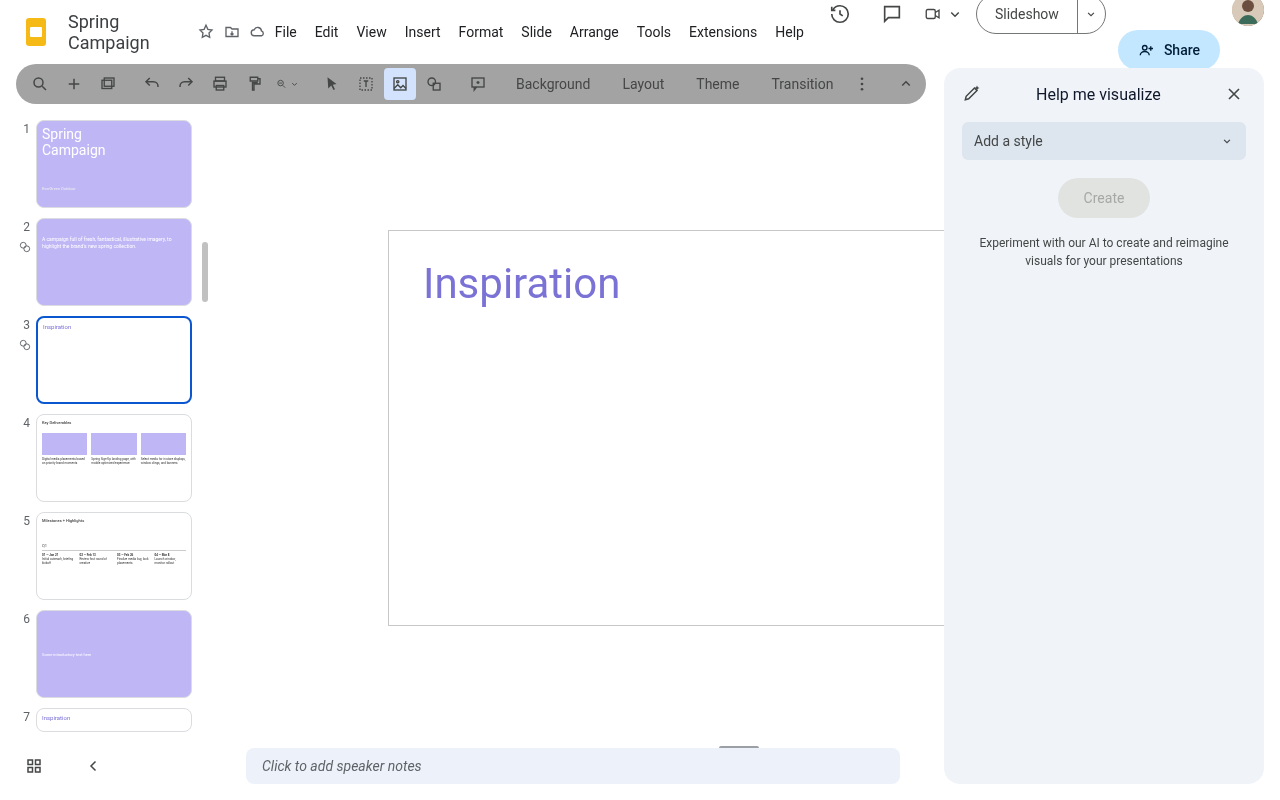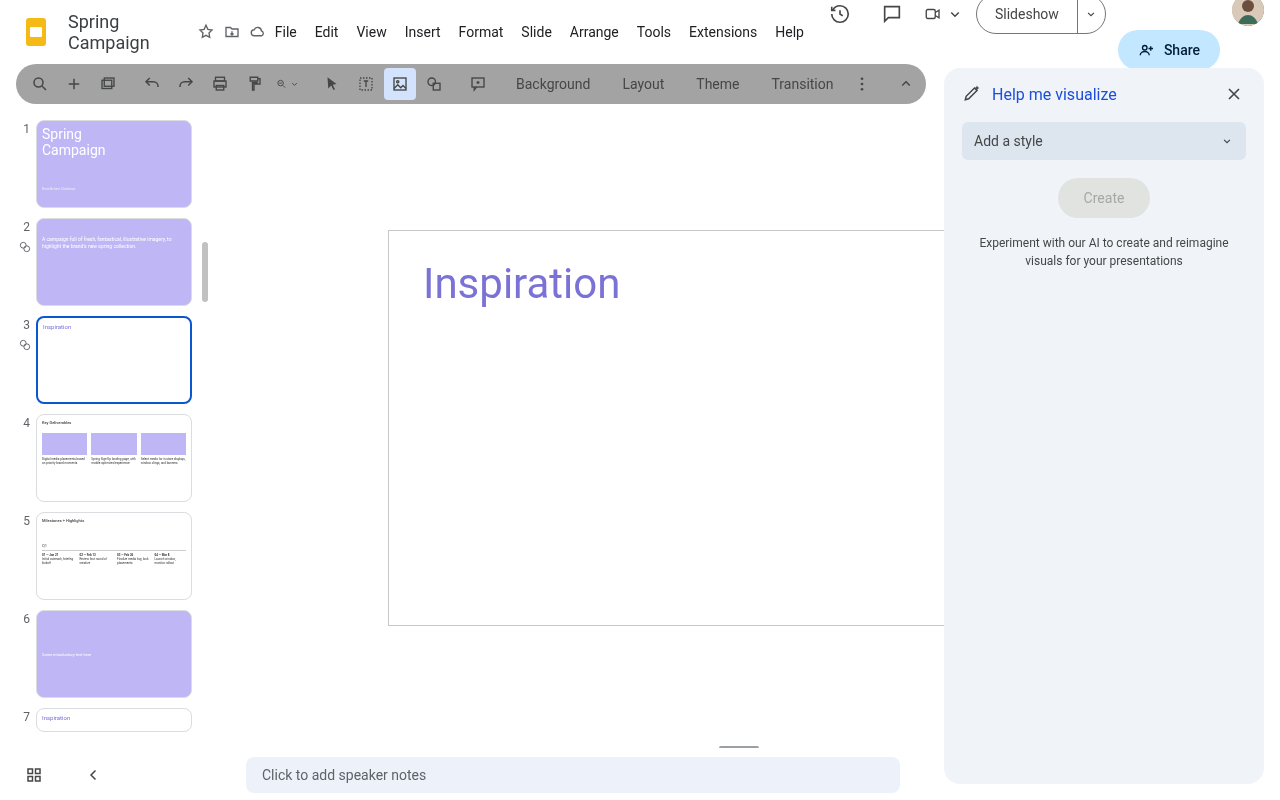--- a/index.html
+++ b/index.html
@@ -120,21 +120,21 @@
     right: 16px;
     top: 68px;
     width: 320px;
     height: 716px;
     background: #f0f4f9;
     border-radius: 16px;
     padding: 14px 18px;
   }
   .sp-header { display: flex; align-items: center; gap: 10px; margin-bottom: 16px; }
   .sp-header svg { width: 20px; height: 20px; }
-  .sp-title { font-size: 16px; color: #1d4ed8; flex: 1; }
+  .sp-title { font-size: 16px; color: #0f172a; flex: 1; margin-left: 44px; }
   .sp-close { width: 24px; height: 24px; display: flex; align-items: center; justify-content: center; color: #444746; }
   .sp-textarea {
     width: 100%; height: 124px;
     background: #fff;
     border: 1px solid #c4c7c5;
     border-radius: 10px;
     padding: 12px 14px;
     font-size: 14px;
     color: #5f6368;
     resize: none;
@@ -160,27 +160,28 @@
     color: #a6a8a6;
     border: none;
     font-size: 14px;
     font-family: inherit;
   }
   .sp-hint { margin-top: 16px; font-size: 12px; color: #444746; text-align: center; line-height: 1.5; padding: 0 8px; }
 
   
   .footer {
     position: absolute;
-    left: 0; bottom: 1px;
+    left: 0; bottom: 10px;
     width: 940px;
     height: 48px;
     display: flex;
     align-items: center;
     padding: 0 16px;
     gap: 24px;
+    font-style: italic;
   }
   .footer-icon { width: 36px; height: 36px; display: flex; align-items: center; justify-content: center; color: #444746; }
   .footer-icon svg { width: 18px; height: 18px; }
   .speaker-notes {
     flex: 1;
     background: #edf2fa;
     border-radius: 8px;
     height: 36px;
     margin-left:110px;
     margin-right:24px;

